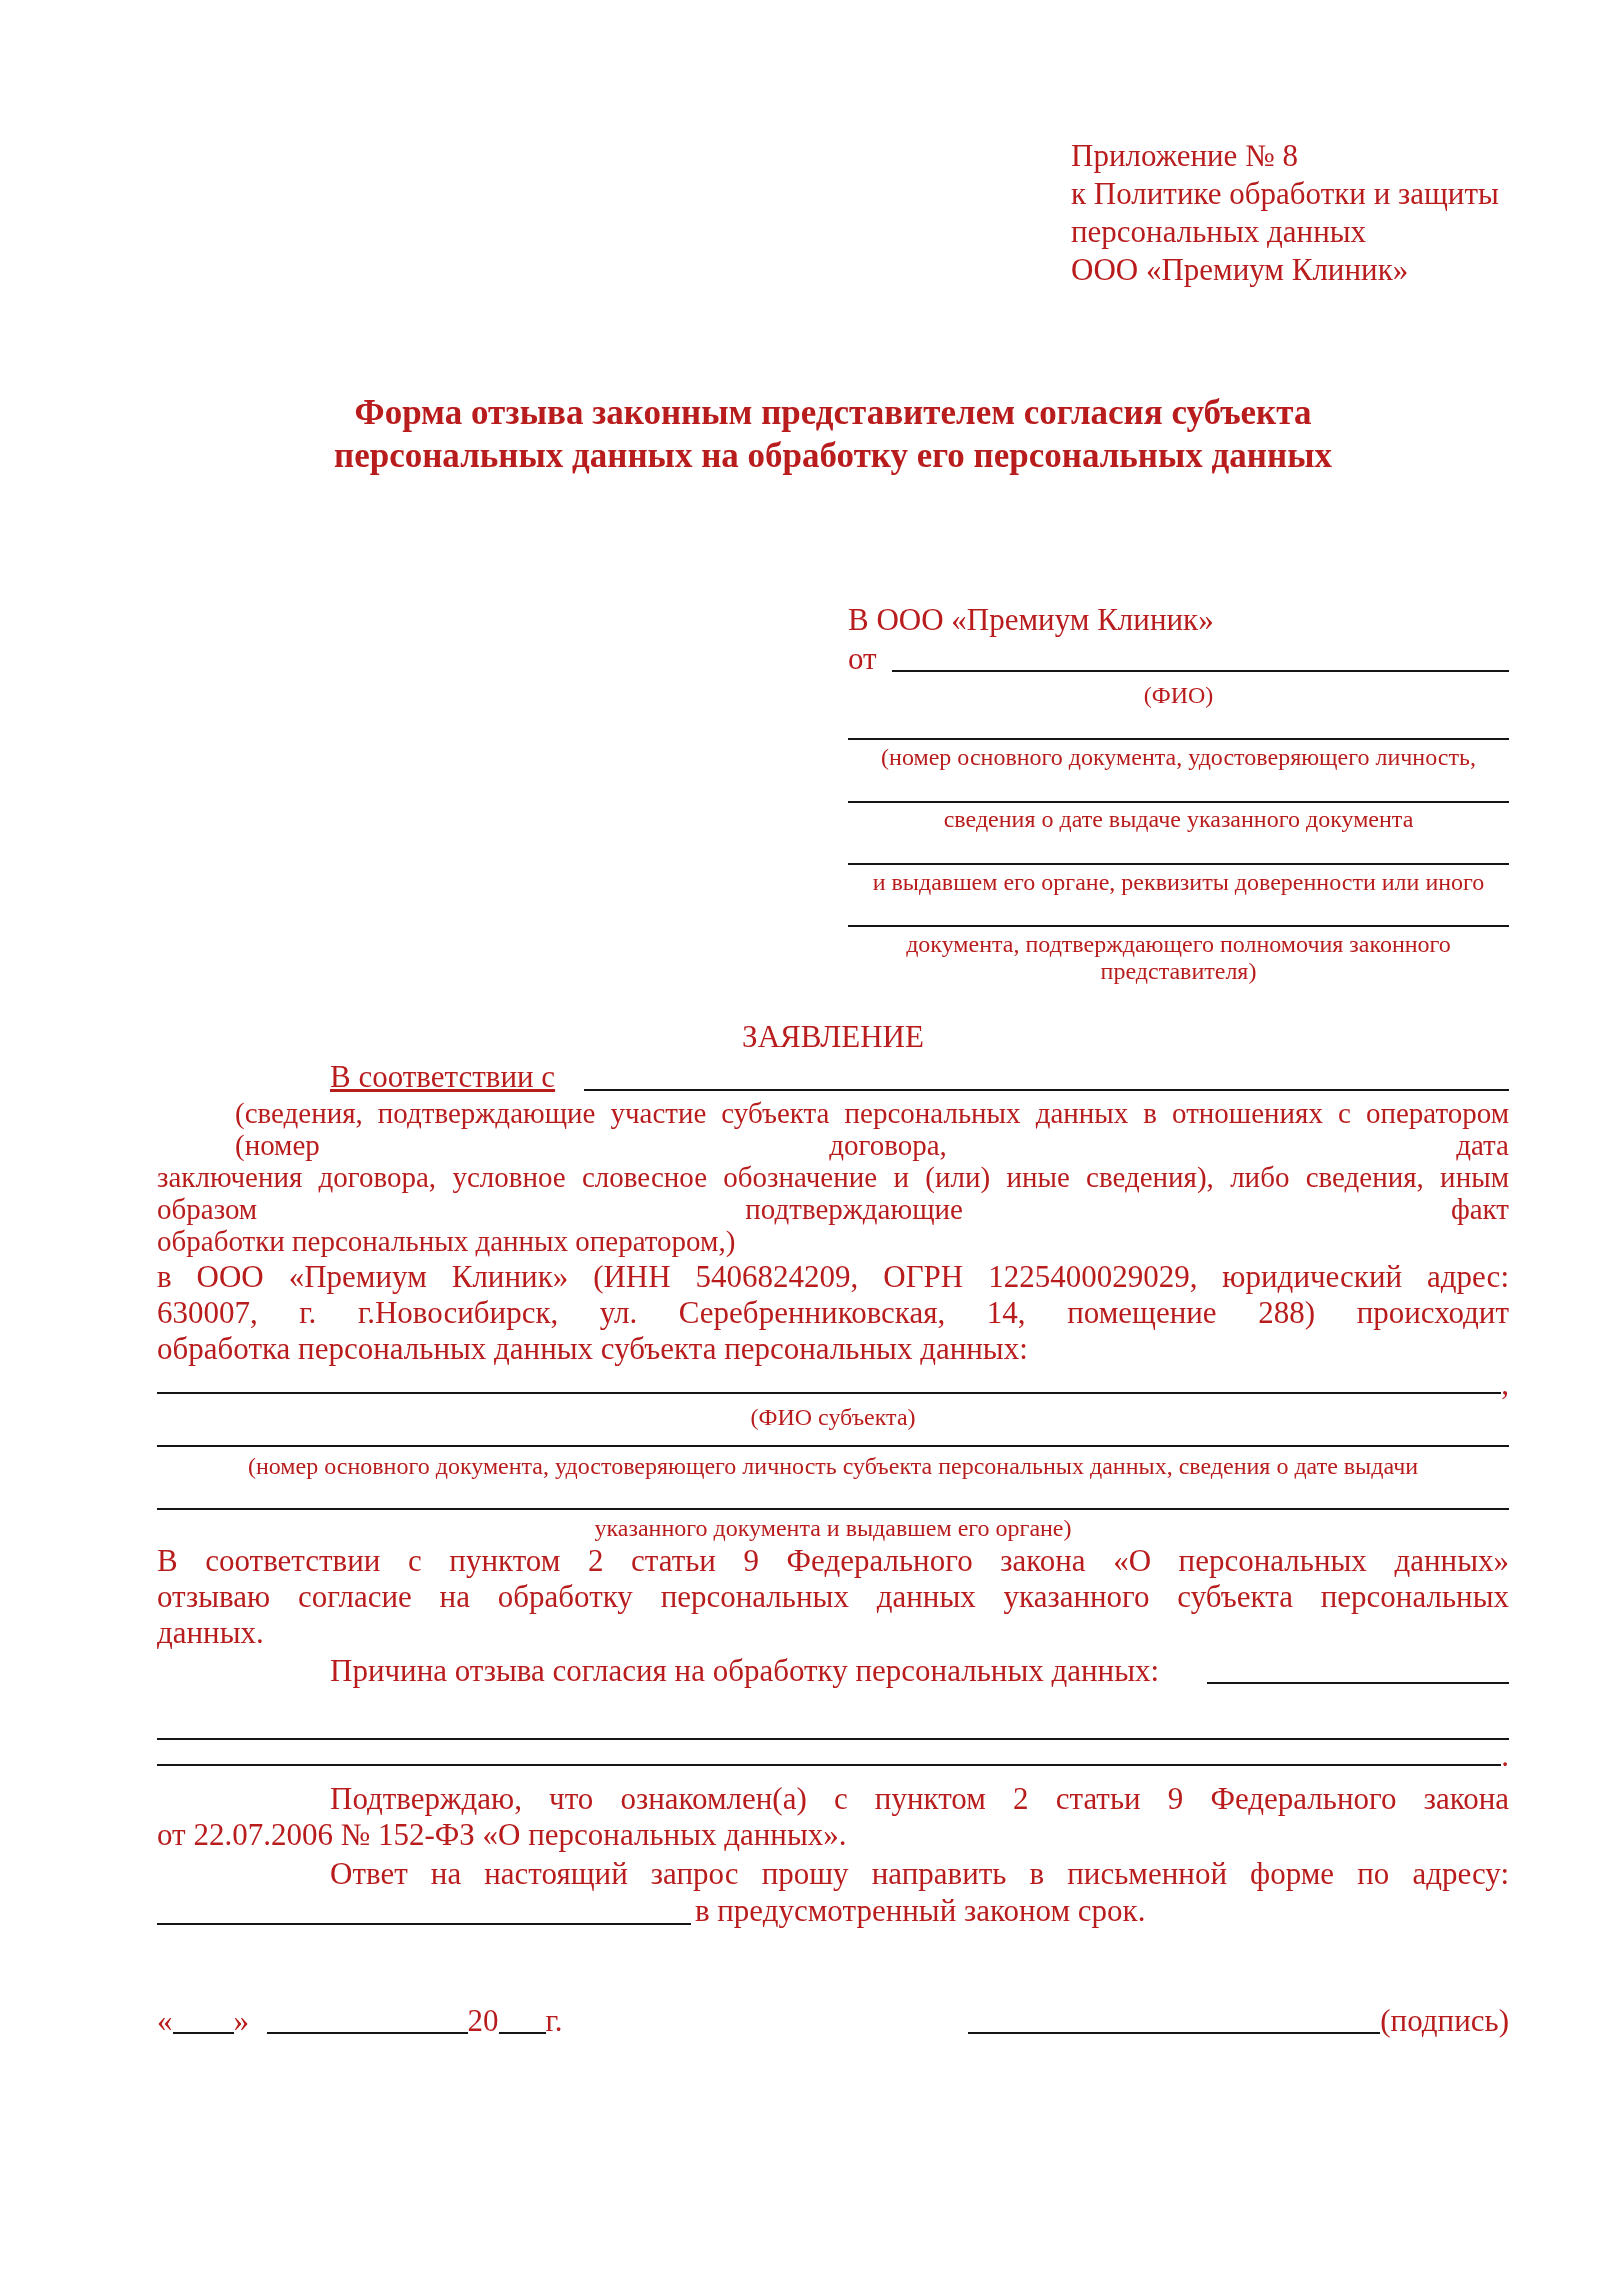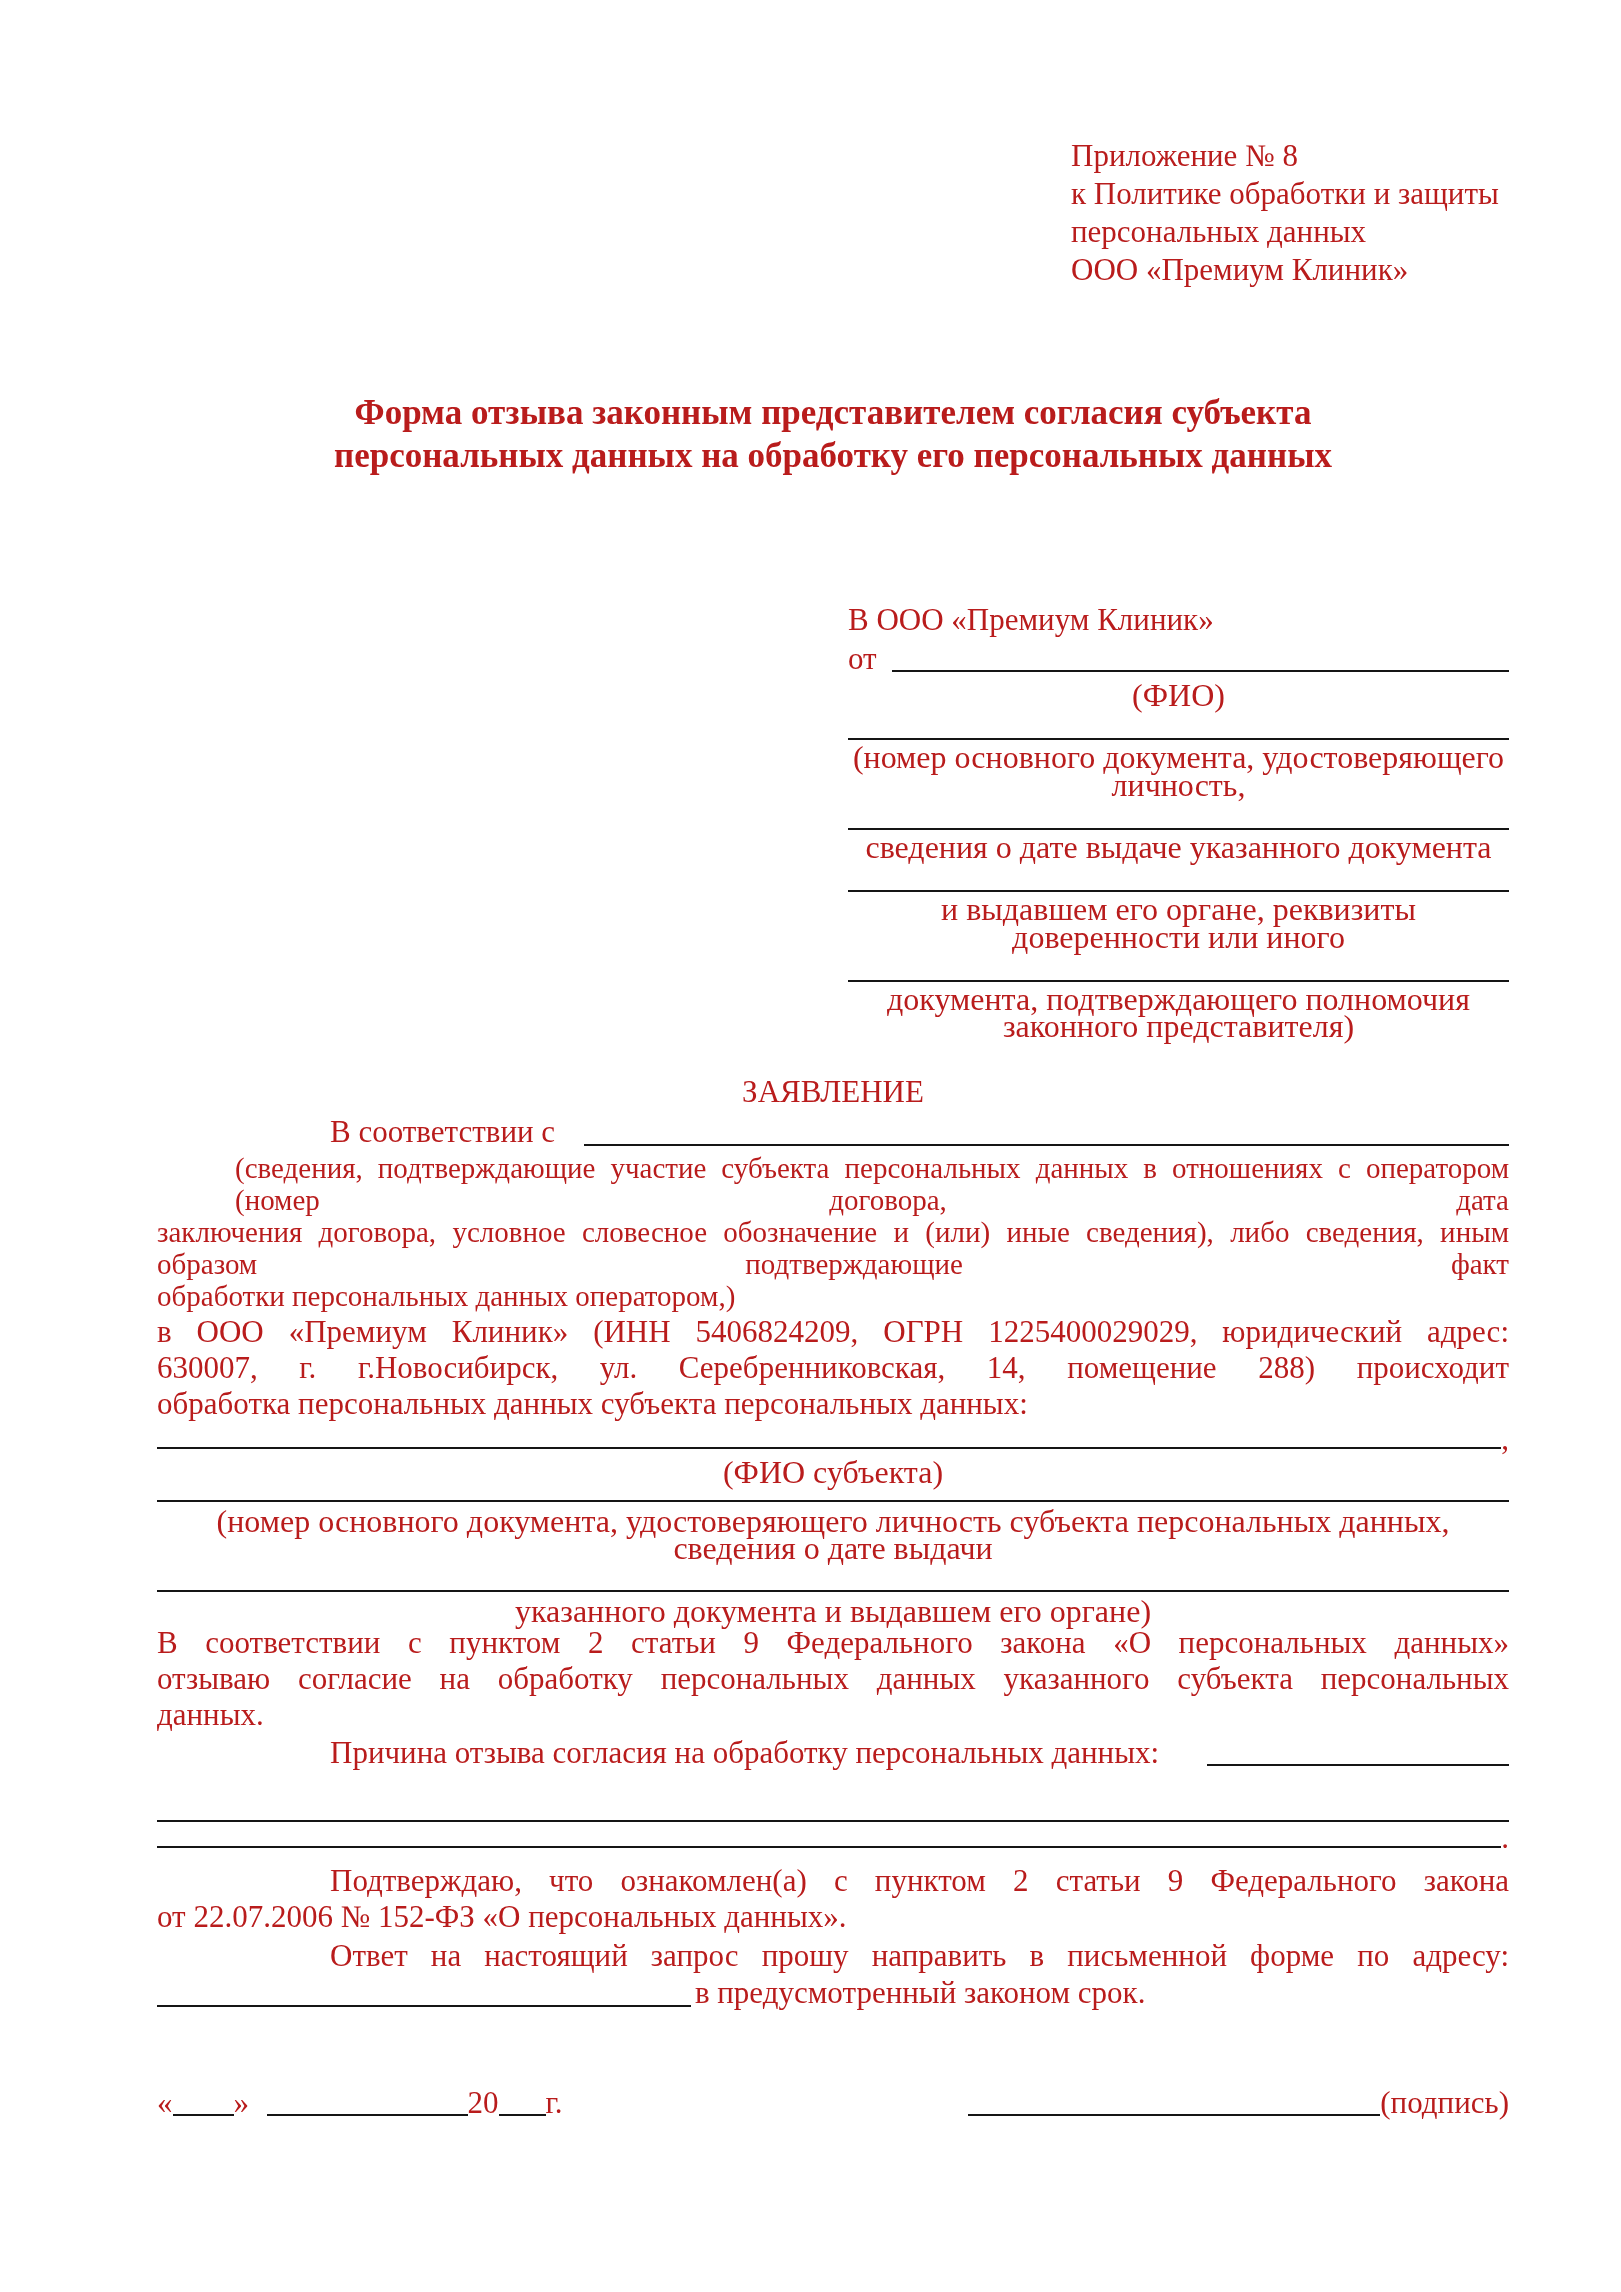--- a/index.html
+++ b/index.html
@@ -19,28 +19,28 @@
   
   .hdr { margin-left: 914px; line-height: 38px; }
   
   .title { margin-top: 102px; text-align: center; font-weight: 700; font-size: 35px; line-height: 43px; }
   
   .addr { margin-left: 691px; margin-top: 123px; }
   .addr-line1 { line-height: 39px; }
   .from-row { display: flex; align-items: flex-end; height: 39px; }
   .from-label { line-height: 39px; margin-right: 15.7px; }
   .fill { flex: 1 1 auto; height: 0; border-bottom: 2.9px solid #151515; margin-bottom: 5.9px; }
-  .cap { font-size: 32px; line-height: 27.4px; text-align: center; }
+  .cap { font-size: 24px; line-height: 27.4px; text-align: center; }
   .addr .cap { margin-top: 3.9px; }
   .fline { height: 0; border-bottom: 2.9px solid #151515; }
   .addr .fline { margin-top: 29px; }
   
   .heading { margin-top: 31px; text-align: center; line-height: 39px; }
   .acc-row { display: flex; align-items: flex-end; height: 41px; }
-  .acc-label { line-height: 41px; padding-left: 173px; margin-right: 29px; white-space: nowrap; }
+  .acc-label { line-height: 41px; padding-left: 173px; margin-right: 29px; white-space: nowrap; text-decoration: underline; }
   .smallprint { font-size: 29px; line-height: 32px; }
   .ind80 { padding-left: 78px; }
   .ind177 { padding-left: 173px; }
   .jl { text-align: justify; text-align-last: justify; }
   .je { text-align: left; }
   .para { line-height: 36px; }
   .op-para { margin-top: 2px; }
   .subject-row { display: flex; align-items: flex-end; height: 33px; }
   .subject-row .punct { line-height: 33px; }
   .cap-wide { margin-top: 3.9px; }

